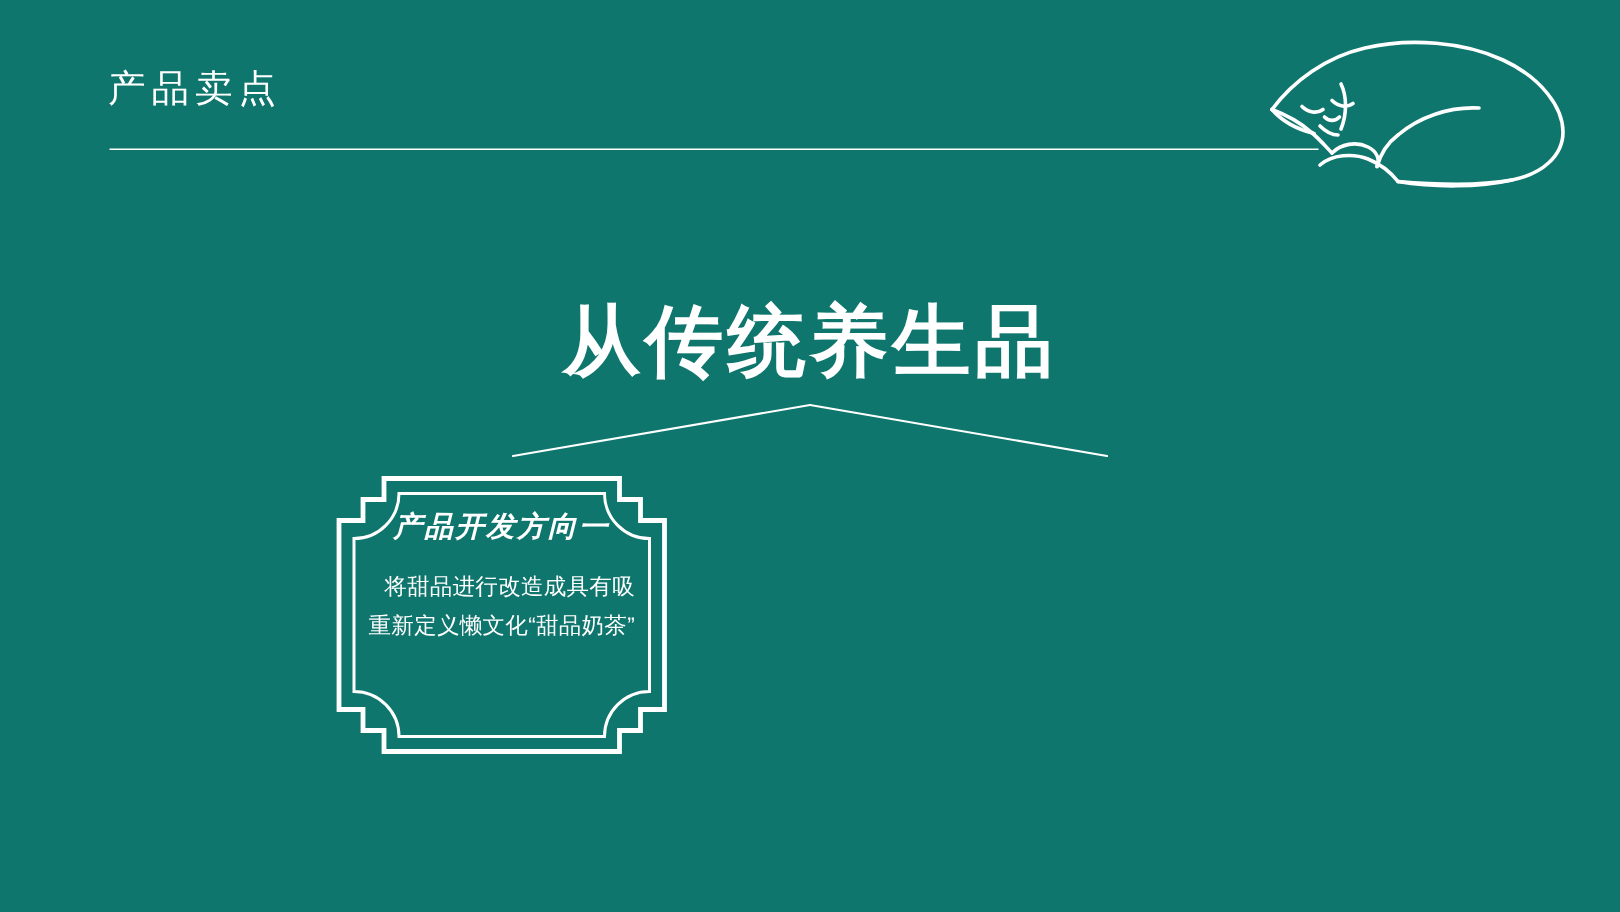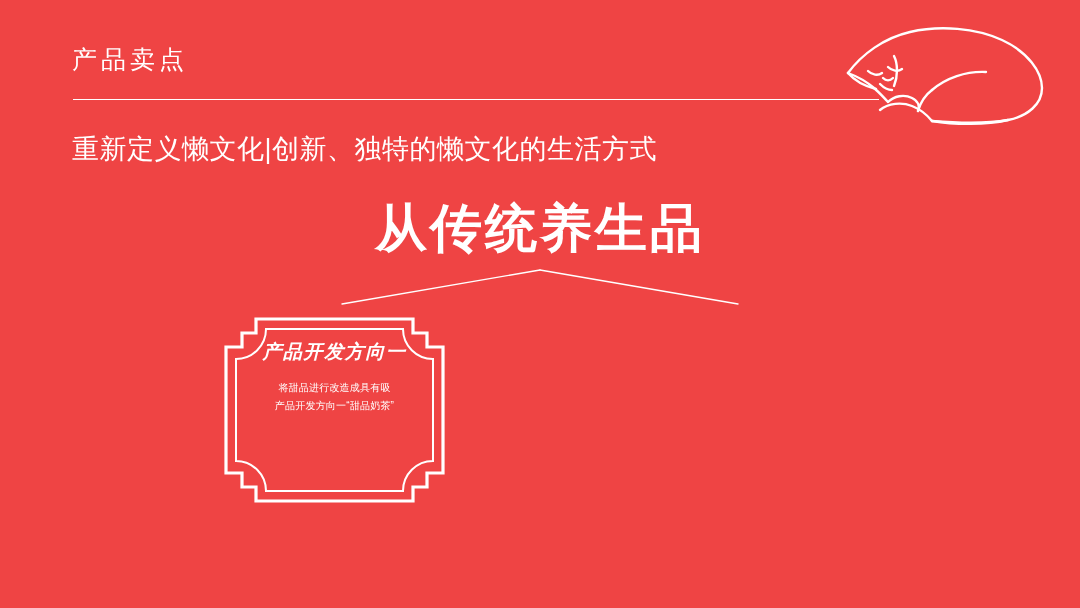--- a/index.html
+++ b/index.html
@@ -4,21 +4,21 @@
 <style>
   html, body {
     margin: 0;
     padding: 0;
     background: #0a14a0;
   }
   #slide {
     position: relative;
     width: 1080px;
     height: 608px;
-    background: #ef4444;
+    background: #0f766e;
     overflow: hidden;
     font-family: "Liberation Sans", "DejaVu Sans", sans-serif;
     color: #ffffff;
     -webkit-font-smoothing: antialiased;
   }
 
   
   #eyebrow {
     position: absolute;
     left: 72px;
@@ -116,24 +116,24 @@
   .badge-title {
     font-size: 19px;
     font-weight: 700;
     font-style: italic;
     letter-spacing: 1.6px;
     line-height: 1;
     white-space: nowrap;
   }
   .badge-body {
     margin-top: 18px;
-    font-size: 10px;
+    font-size: 15px;
     font-weight: 400;
     line-height: 1.75;
-    text-align: center;
+    text-align: right;
     letter-spacing: 0.2px;
   }
   #badge-right .badge-body { margin-top: 14px; }
 </style>
 </head>
 <body>
 
 <div id="slide">
 
   <div id="eyebrow">产品卖点</div>
@@ -168,21 +168,20 @@
 
         <path d="M96 64 C 110 52, 130 45, 150 46"></path>
 
         <path d="M96 64 C 88 70, 84 78, 82 85"></path>
 
         <path d="M96 95 C 120 99, 150 99, 172 94"></path>
       </g>
     </svg>
   </div>
 
-  <div id="subtitle">重新定义懒文化|创新、独特的懒文化的生活方式</div>
 
   <div id="main-title">从传统养生品</div>
 
   <div id="connectors">
     <svg viewBox="0 0 440 72" fill="none" xmlns="http://www.w3.org/2000/svg">
       <g stroke="#ffffff" stroke-width="1.4" stroke-linecap="round" fill="none">
         <path d="M220 8 L 22 42"></path>
         <path d="M220 8 L 418 42"></path>
       </g>
     </svg>
@@ -204,19 +203,19 @@
             L 211 146 A 30 30 0 0 0 181 176
             L 44 176 A 30 30 0 0 0 14 146
             L 14 44 A 30 30 0 0 0 44 14 Z"></path>
         </g>
       </svg>
     </div>
     <div class="badge-content">
       <div class="badge-title">产品开发方向一</div>
       <div class="badge-body">
         <div>将甜品进行改造成具有吸</div>
-        <div>产品开发方向一“甜品奶茶”</div>
+        <div>重新定义懒文化“甜品奶茶”</div>
       </div>
     </div>
   </div>
 
 
 </div>
 
 </body></html>

